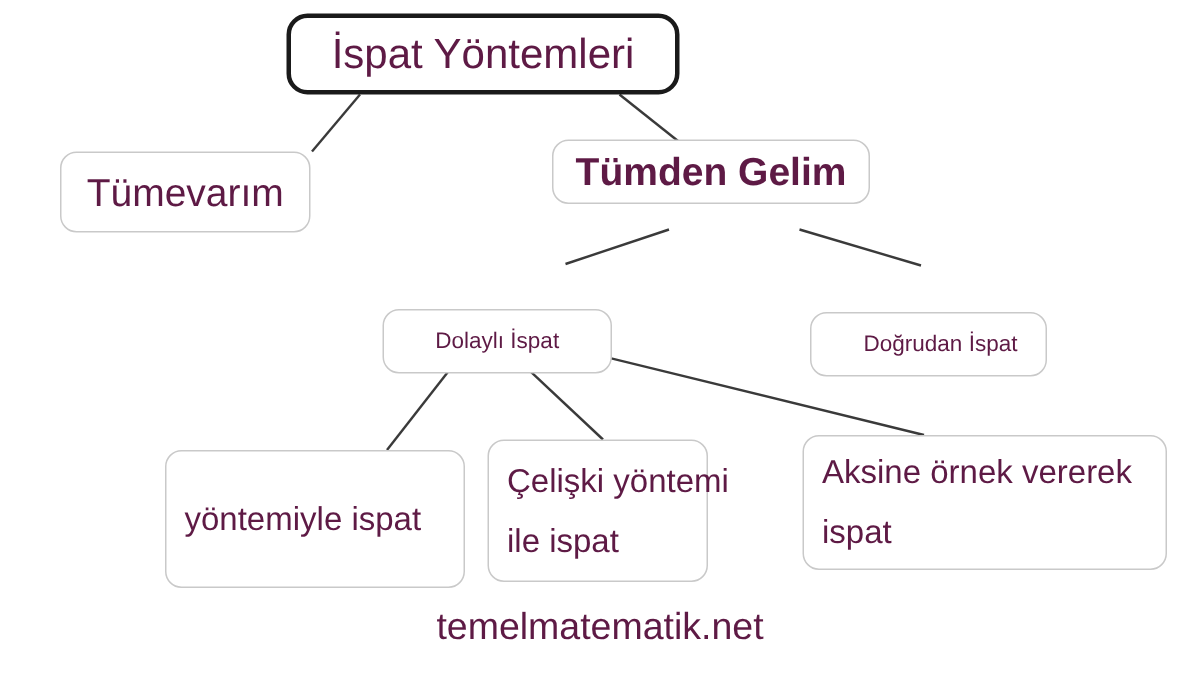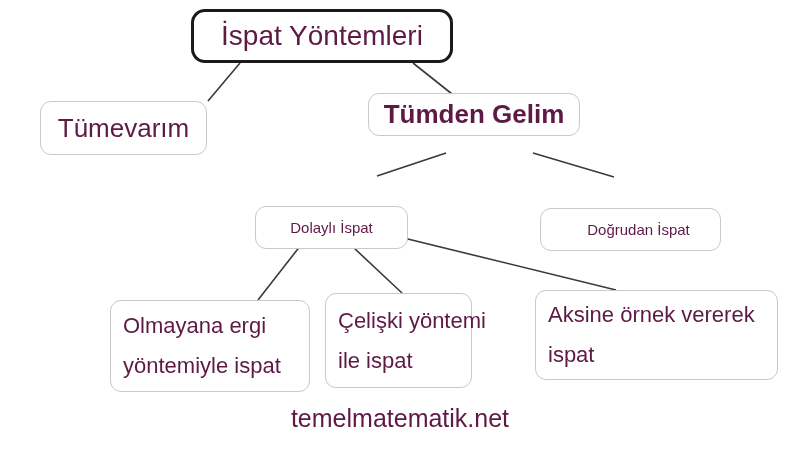--- a/index.html
+++ b/index.html
@@ -39,21 +39,21 @@
     left:191px;top:9px;width:262px;height:54px;
     border:3px solid var(--root-border);
     border-radius:14px;
     font-size:28px;
   }
   .node.lvl2{font-size:26px;}
   .node.tumevarim{left:40px;top:101px;width:167px;height:54px;}
   .node.tumden{left:368px;top:93px;width:212px;height:43px;font-weight:bold;}
   .node.lvl3{font-size:15px;margin-top:31px;}
   .node.dolayli{left:255px;top:175px;width:153px;height:43px;}
-  .node.dogrudan{left:540px;top:177px;width:181px;height:43px;padding-left:16px;}
+  .node.dogrudan{left:540px;top:177px;width:158px;height:43px;padding-left:16px;}
   .node.leaf{
     font-size:22px;
     flex-direction:column;
     align-items:flex-start;
     justify-content:center;
     padding:4px 12px;
     line-height:40px;
   }
   .node.olmayana{left:110px;top:300px;width:200px;height:92px;}
   .node.celiski{left:325px;top:293px;width:147px;height:95px;}
@@ -85,21 +85,20 @@
 
   <div class="node lvl2 tumevarim">Tümevarım</div>
 
   <div class="node lvl2 tumden">Tümden Gelim</div>
 
   <div class="node lvl3 dolayli">Dolaylı İspat</div>
 
   <div class="node lvl3 dogrudan">Doğrudan İspat</div>
 
   <div class="node leaf olmayana">
-    <div>Olmayana ergi</div>
     <div>yöntemiyle ispat</div>
   </div>
 
   <div class="node leaf celiski">
     <div>Çelişki yöntemi</div>
     <div>ile ispat</div>
   </div>
 
   <div class="node leaf aksine">
     <div>Aksine örnek vererek</div>

